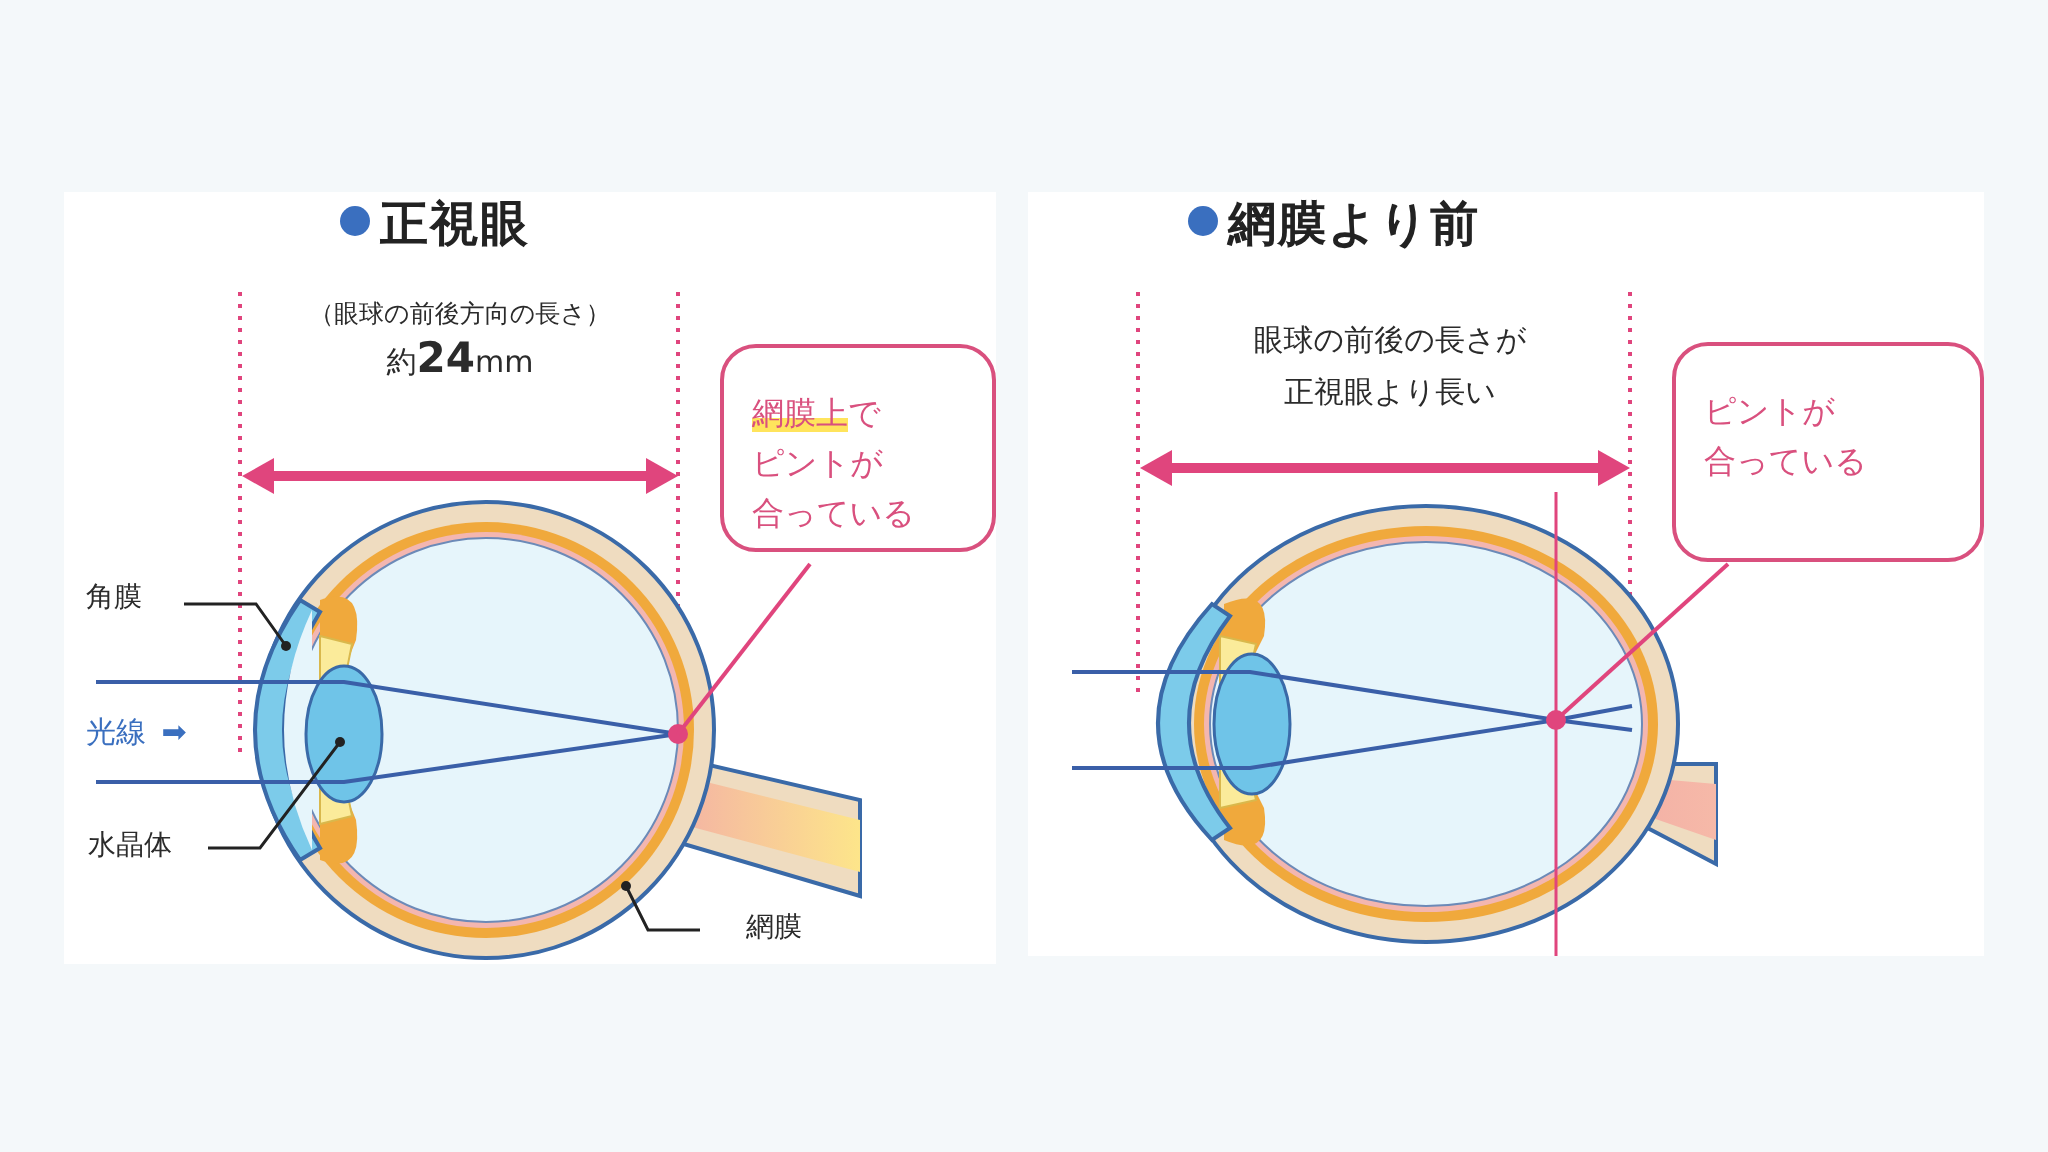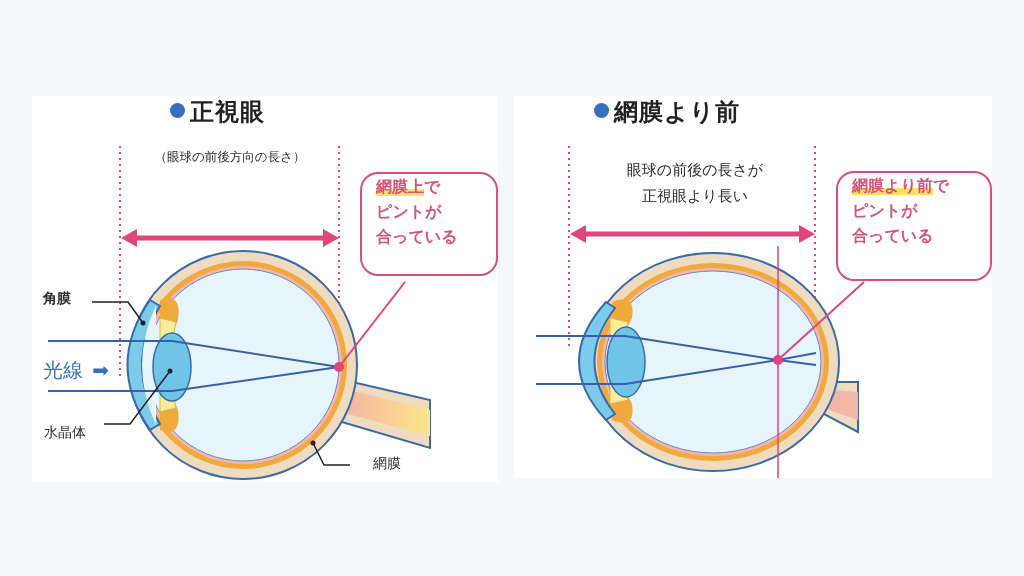--- a/index.html
+++ b/index.html
@@ -12,67 +12,69 @@
   #panel-right { left:514px; top:96px; width:478px; height:382px; }
   .abs { position:absolute; white-space:nowrap; }
   .title { font-size:24px; font-weight:bold; color:#222; letter-spacing:1px; }
   .dot { display:inline-block; width:15px; height:15px; border-radius:50%; background:#3a6fbf; margin-right:5px; vertical-align:2px; }
   .caption { font-size:15px; color:#2b2b2b; text-align:center; }
   .small { font-size:12.5px;text-align:center; }
   .big { font-size:21px; font-weight:bold; }
   .mm { font-size:15px; }
   .callout {
     position:absolute; border:2.5px solid #d9507e; border-radius:18px; background:#fff;
-    color:#d9507e; font-size:16px; line-height:25px; padding:0 14px; box-sizing:border-box;font-weight:bold;
+    color:#d9507e; font-size:16px; line-height:25px; padding:20px 14px; box-sizing:border-box;
   }
   .hl { background:linear-gradient(transparent 62%, #ffe45c 62%); }
   .label { font-size:14px; color:#2b2b2b; }
-  .label-blue { font-size:20px; color:#3a6fbf; }
+  .label-blue { font-size:15px; color:#3a6fbf; }
   svg { position:absolute; left:0; top:0; overflow:visible; }
 </style>
 </head>
 <body>
 
 <div class="panel" id="panel-left"></div>
 
 <div class="abs title" style="left:170px; top:96px;">
   <span class="dot"></span><span>正視眼</span>
 </div>
 
 <div class="abs caption" style="left:120px; top:147px; width:220px;">
   <div class="small" style="margin-top:2px;">（眼球の前後方向の長さ）</div>
+  <div style="margin-top:1px;">
+    <span>約</span><span class="big">24</span><span class="mm">mm</span>
+  </div>
 </div>
 
 <div class="callout" style="left:360px; top:172px; width:138px; height:104px;">
   <div><span class="hl">網膜上</span><span>で</span></div>
   <div>ピントが</div>
   <div>合っている</div>
 </div>
 
-<div class="abs label" style="left:43px; top:290px;font-weight:bold;">角膜</div>
+<div class="abs label" style="left:43px; top:290px;">角膜</div>
 <div class="abs label-blue" style="left:43px; top:357px;">
   <span>光線</span>
   <span style="margin-left:3px;">➡</span>
 </div>
-<div class="abs label" style="left:44px; top:424px;">水晶体</div>
+<div class="abs label" style="left:44px; top:414px;">水晶体</div>
 <div class="abs label" style="left:373px; top:455px;">網膜</div>
 
 <div class="panel" id="panel-right"></div>
 
 <div class="abs title" style="left:594px; top:96px;">
   <span class="dot"></span><span>網膜より前</span>
 </div>
 
 <div class="abs caption" style="left:580px; top:157px; width:230px; line-height:26px;">
   <div>眼球の前後の長さが</div>
   <div>正視眼より長い</div>
 </div>
 
 <div class="callout" style="left:836px; top:171px; width:156px; height:110px;">
-  <div><span class="hl">網膜より前</span><span>で</span></div>
   <div>ピントが</div>
   <div>合っている</div>
 </div>
 
 <svg width="1024" height="576">
   <defs>
     <linearGradient id="nerveL" x1="0" x2="1" y1="0" y2="0">
       <stop offset="0" stop-color="#f3b0a6"></stop>
         <stop offset="1" stop-color="#fde58a"></stop>
     </linearGradient>

